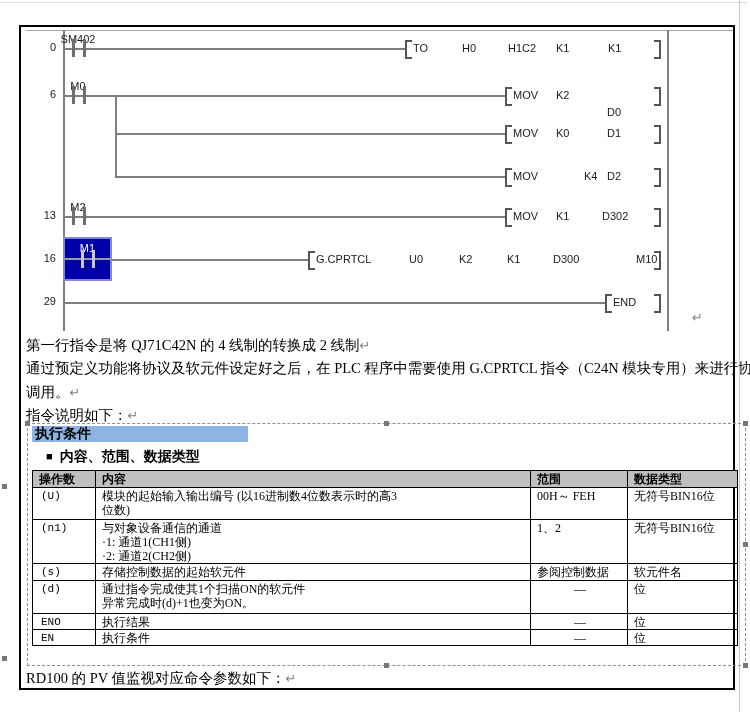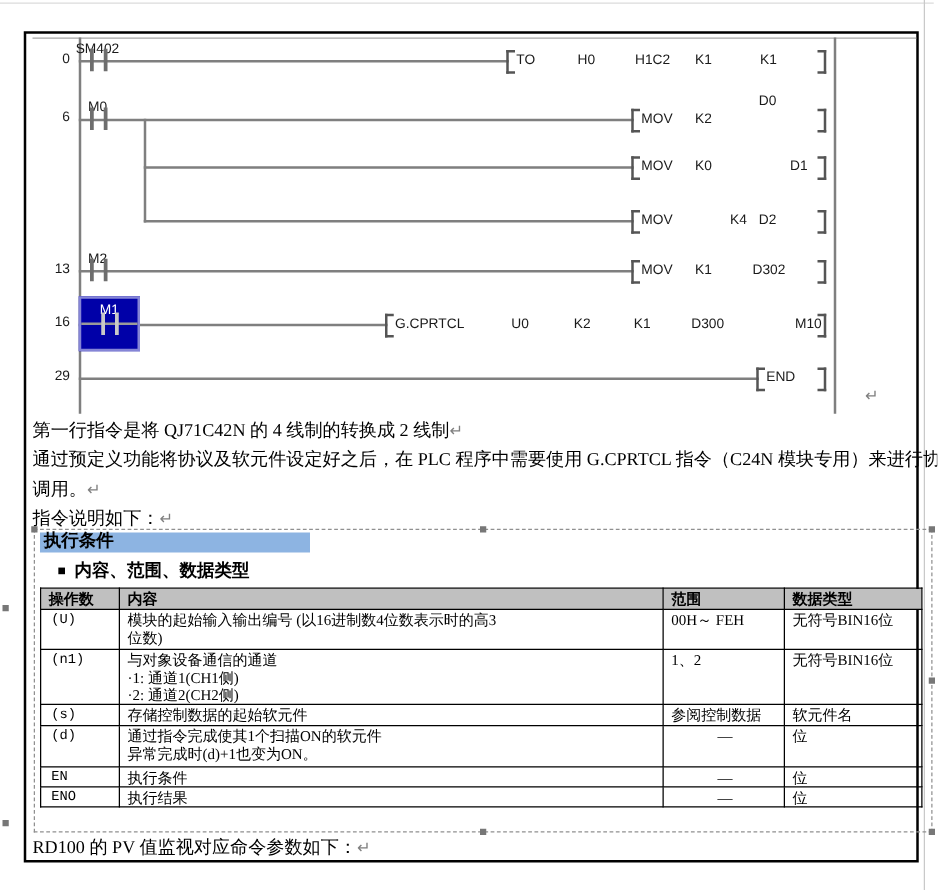--- a/index.html
+++ b/index.html
@@ -71,28 +71,28 @@
 
   <span class="abs lad-txt step" style="left:24px;top:88px;">6</span>
   <span class="abs lad-txt clabel" style="left:55px;top:80px;">M0</span>
   <div class="abs hline" style="left:63px;top:95px;width:444px;"></div>
   <div class="abs cbar" style="left:72px;top:86px;"></div>
   <div class="abs cbar" style="left:83px;top:86px;"></div>
   <div class="abs vline" style="left:115px;top:95px;height:83px;"></div>
   <div class="abs brk-l" style="left:505px;top:87px;"></div>
   <span class="abs lad-txt" style="left:513px;top:89px;">MOV</span>
   <span class="abs lad-txt" style="left:556px;top:89px;">K2</span>
-  <span class="abs lad-txt" style="left:607px;top:75px;">D0</span>
+  <span class="abs lad-txt" style="left:607px;top:106px;">D0</span>
   <div class="abs brk-r" style="left:654px;top:87px;"></div>
 
   <div class="abs hline" style="left:115px;top:133px;width:392px;"></div>
   <div class="abs brk-l" style="left:505px;top:125px;"></div>
   <span class="abs lad-txt" style="left:513px;top:127px;">MOV</span>
   <span class="abs lad-txt" style="left:556px;top:127px;">K0</span>
-  <span class="abs lad-txt" style="left:632px;top:127px;text-align:center;">D1</span>
+  <span class="abs lad-txt" style="left:607px;top:127px;text-align:center;">D1</span>
   <div class="abs brk-r" style="left:654px;top:125px;"></div>
 
   <div class="abs hline" style="left:115px;top:176px;width:392px;"></div>
   <div class="abs brk-l" style="left:505px;top:168px;"></div>
   <span class="abs lad-txt" style="left:513px;top:170px;">MOV</span>
   <span class="abs lad-txt" style="left:556px;top:170px;margin-left:28px;">K4</span>
   <span class="abs lad-txt" style="left:607px;top:170px;">D2</span>
   <div class="abs brk-r" style="left:654px;top:168px;"></div>
 
   <span class="abs lad-txt step" style="left:24px;top:209px;">13</span>
@@ -185,29 +185,29 @@
       <td>软元件名</td>
     </tr>
     <tr style="height:33px;">
       <td class="op">(d)</td>
       <td>通过指令完成使其1个扫描ON的软元件
 异常完成时(d)+1也变为ON。</td>
       <td class="c">―</td>
       <td>位</td>
     </tr>
     <tr style="height:14px;">
+      <td class="op">ENO</td>
+      <td>执行结果</td>
+      <td class="c">―</td>
+      <td>位</td>
+    </tr>
+    <tr style="height:14px;">
       <td class="op">EN</td>
       <td>执行条件</td>
       <td class="c">―</td>
       <td>位</td>
     </tr>
-    <tr style="height:14px;">
-      <td class="op">ENO</td>
-      <td>执行结果</td>
-      <td class="c">―</td>
-      <td>位</td>
-    </tr>
   </tbody>
     </table>
 
   <div class="abs para" style="top:669px;"><span>RD100 的 PV 值监视对应命令参数如下：</span><span class="pilcrow">↵</span></div>
 
 </div>
 
 </body></html>

